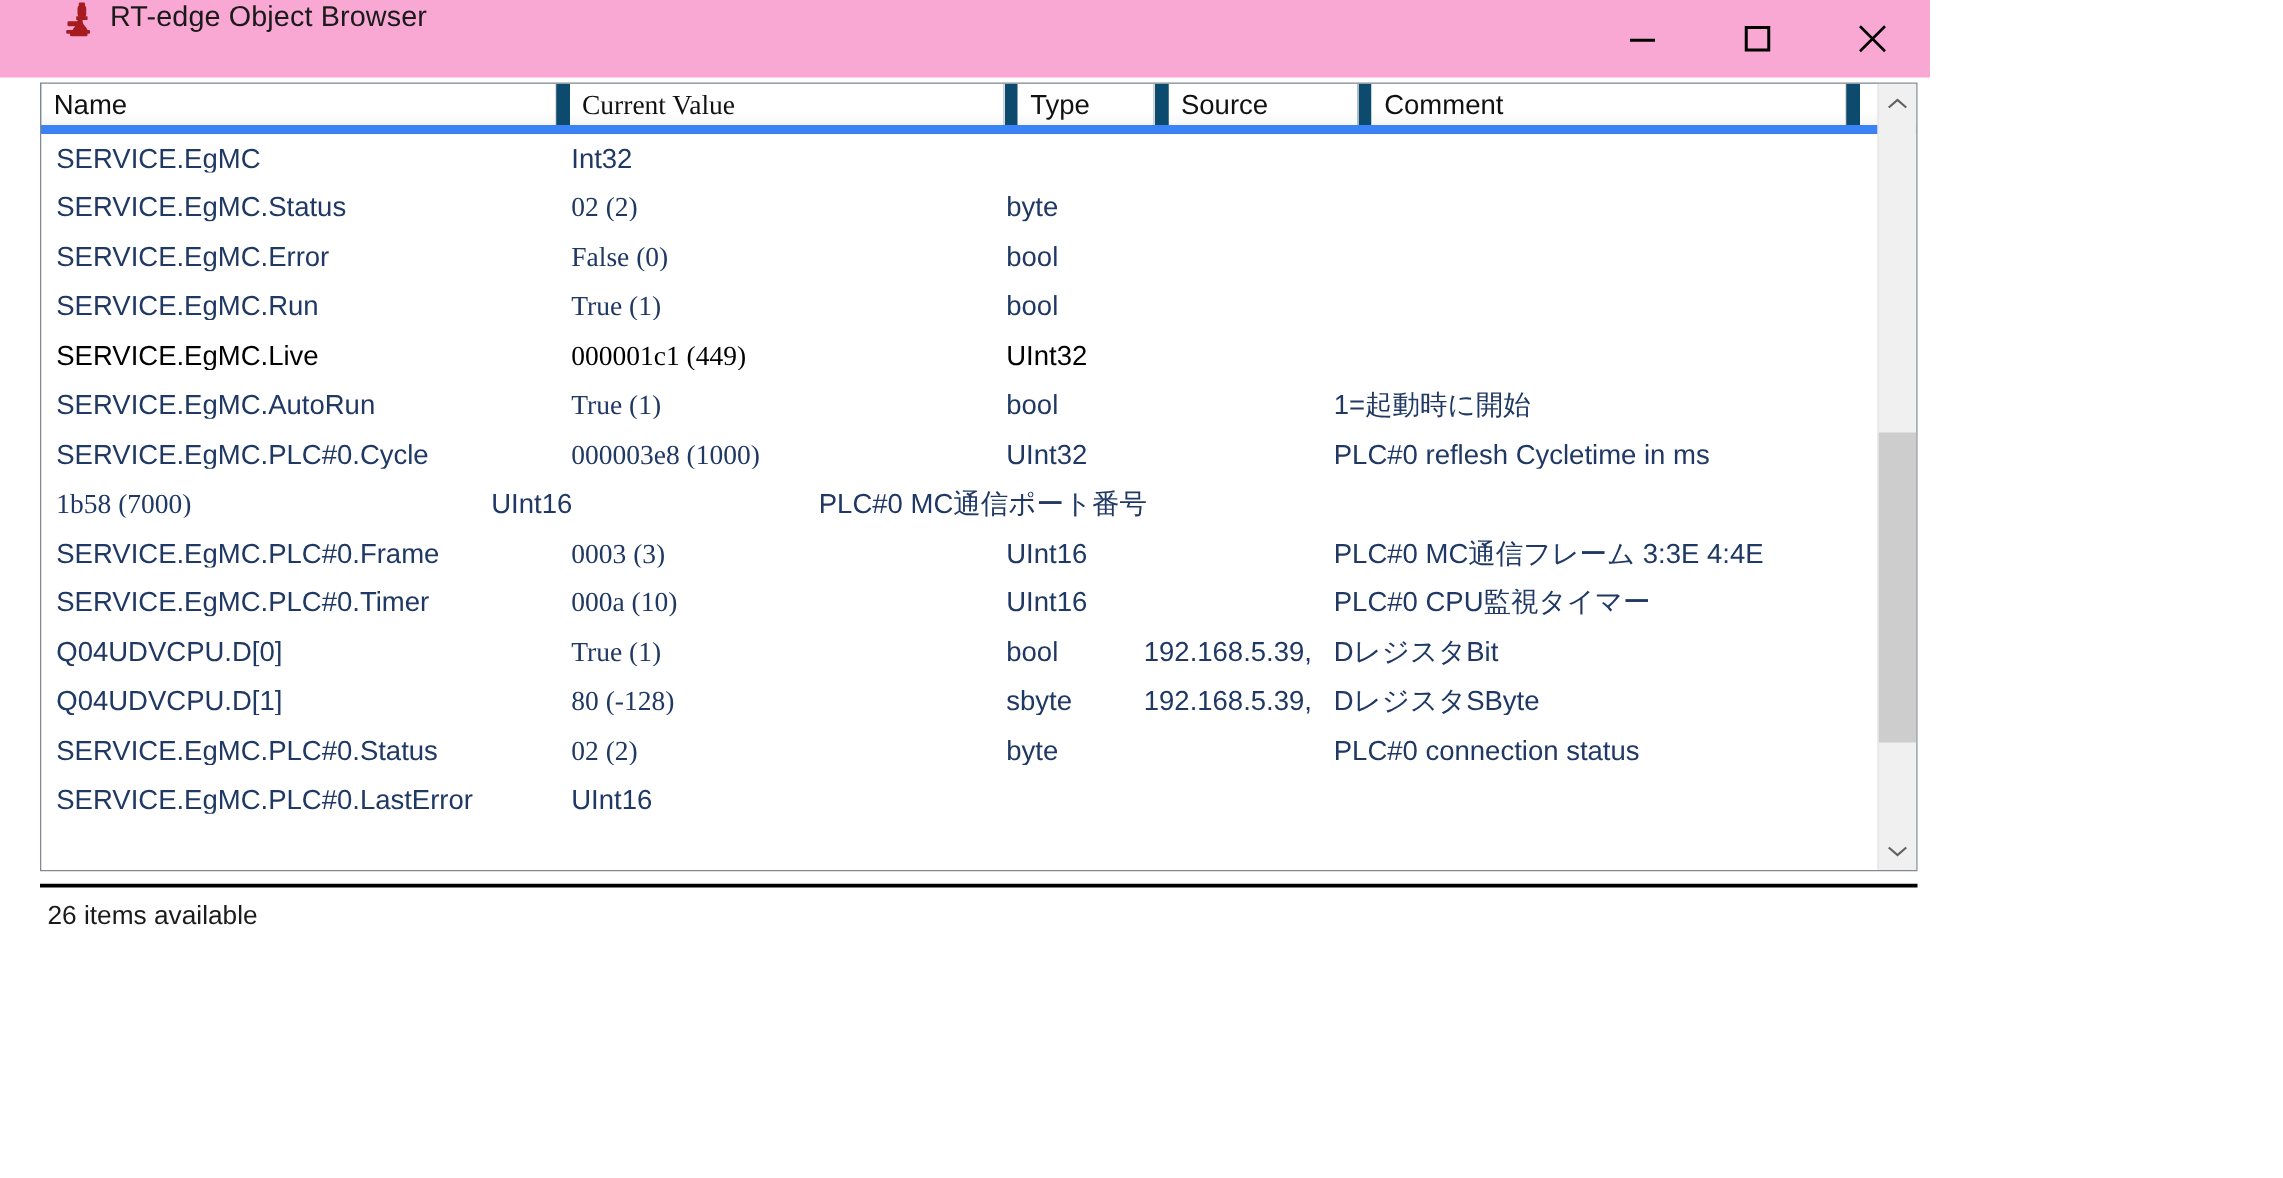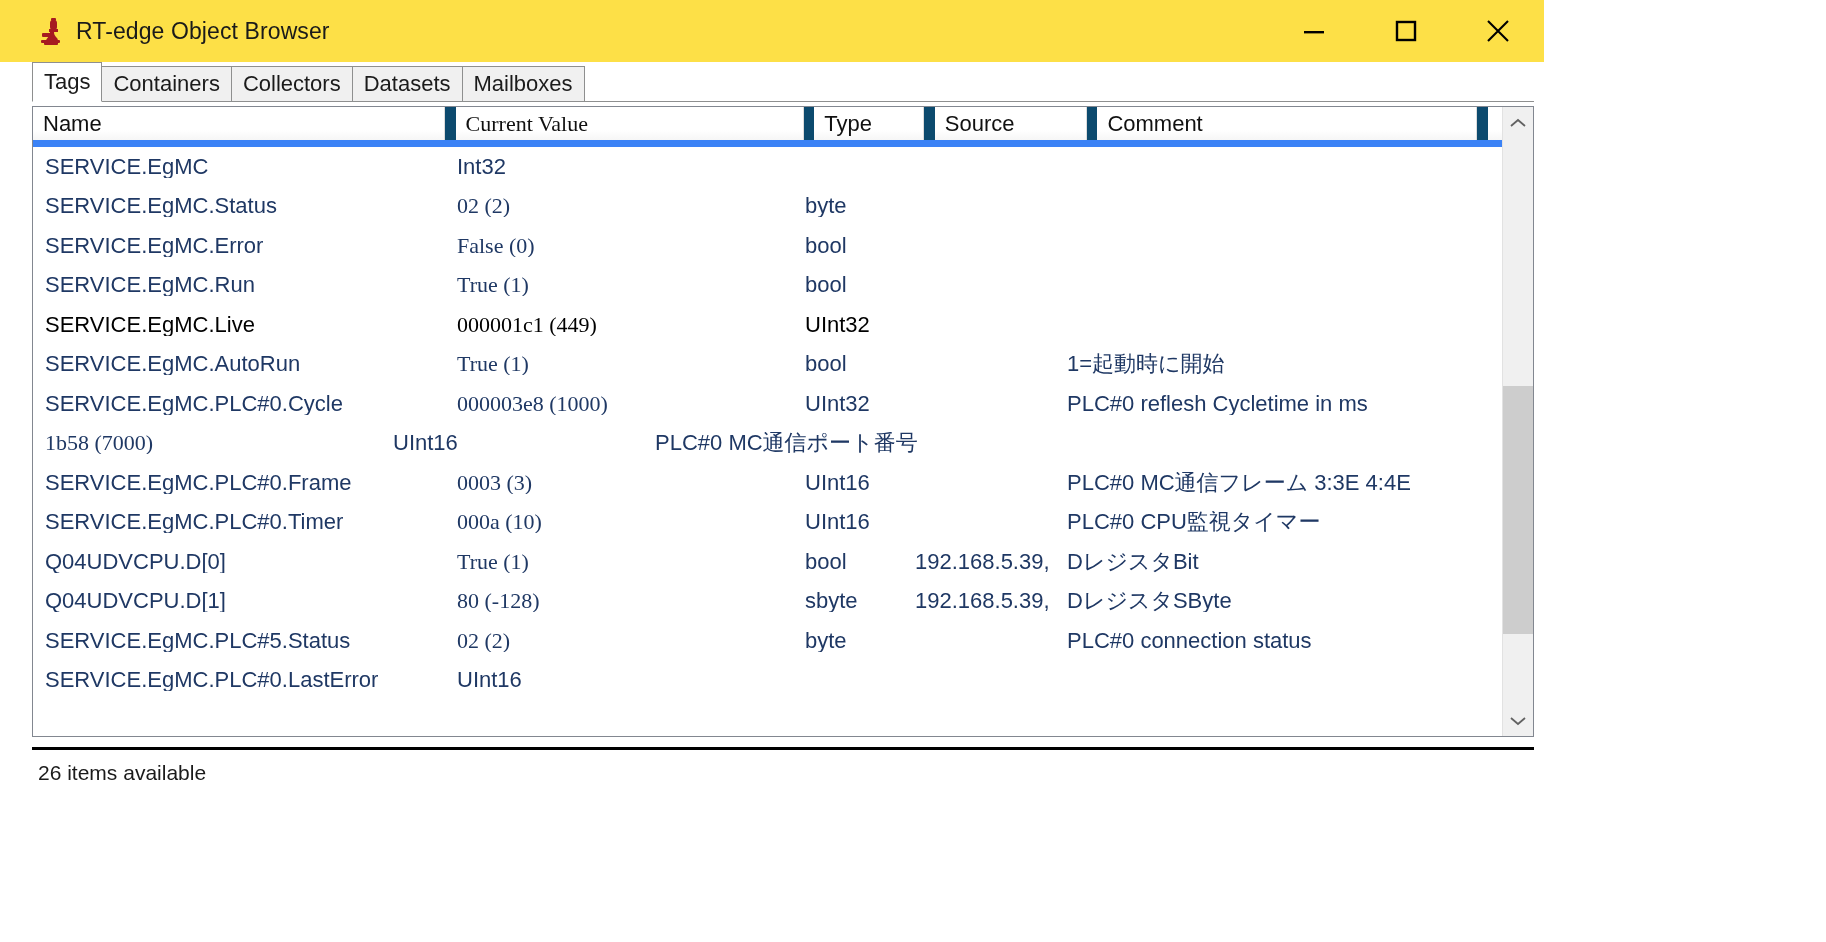--- a/index.html
+++ b/index.html
@@ -23,23 +23,24 @@
     width: 1544px;
     height: 800px;
     background: #ffffff;
     box-sizing: border-box;
   }
 
   
   #title-bar {
     height: 62px;
     display: flex;
-    align-items: center;
-    background: #fde047;
-    position: relative;
+    align-items: flex-start;
+    background: #f9a8d4;
+    position: relative;
+    padding-left: 12px;
   }
   #title-icon {
     margin-left: 38px;
     width: 26px;
     height: 30px;
     display: block;
   }
   #title-text {
     margin-left: 12px;
     font-size: 23px;
@@ -256,37 +257,20 @@
         </svg>
       </div>
       <div class="win-btn">
         <svg width="30" height="30" viewBox="0 0 30 30">
           <path d="M5 5 L25 25 M25 5 L5 25" stroke="#000000" stroke-width="2.1" fill="none"></path>
         </svg>
       </div>
     </div>
   </div>
 
-  <div id="tab-strip">
-    <div class="tab selected">
-      <span>Tags</span>
-    </div>
-    <div class="tab">
-      <span>Containers</span>
-    </div>
-    <div class="tab">
-      <span>Collectors</span>
-    </div>
-    <div class="tab">
-      <span>Datasets</span>
-    </div>
-    <div class="tab">
-      <span>Mailboxes</span>
-    </div>
-  </div>
 
   <div id="list-outer">
 
     <div id="list-header">
       <div class="hcell c-name">Name</div>
       <div class="hcell c-value">Current Value</div>
       <div class="hcell c-type">Type</div>
       <div class="hcell c-source">Source</div>
       <div class="hcell c-comment">Comment</div>
       <div class="hcell c-extra"></div>
@@ -369,21 +353,21 @@
           <div class="cell c-comment">DレジスタBit</div>
         </div>
         <div class="row">
           <div class="cell c-name">Q04UDVCPU.D[1]</div>
           <div class="cell c-value">80 (-128)</div>
           <div class="cell c-type">sbyte</div>
           <div class="cell c-source">192.168.5.39,</div>
           <div class="cell c-comment">DレジスタSByte</div>
         </div>
         <div class="row">
-          <div class="cell c-name">SERVICE.EgMC.PLC#5.Status</div>
+          <div class="cell c-name">SERVICE.EgMC.PLC#0.Status</div>
           <div class="cell c-value">02 (2)</div>
           <div class="cell c-type">byte</div>
           <div class="cell c-source"></div>
           <div class="cell c-comment">PLC#0 connection status</div>
         </div>
         <div class="row">
           <div class="cell c-name">SERVICE.EgMC.PLC#0.LastError</div>
           <div class="cell c-type">UInt16</div>
           <div class="cell c-source"></div>
         </div>

